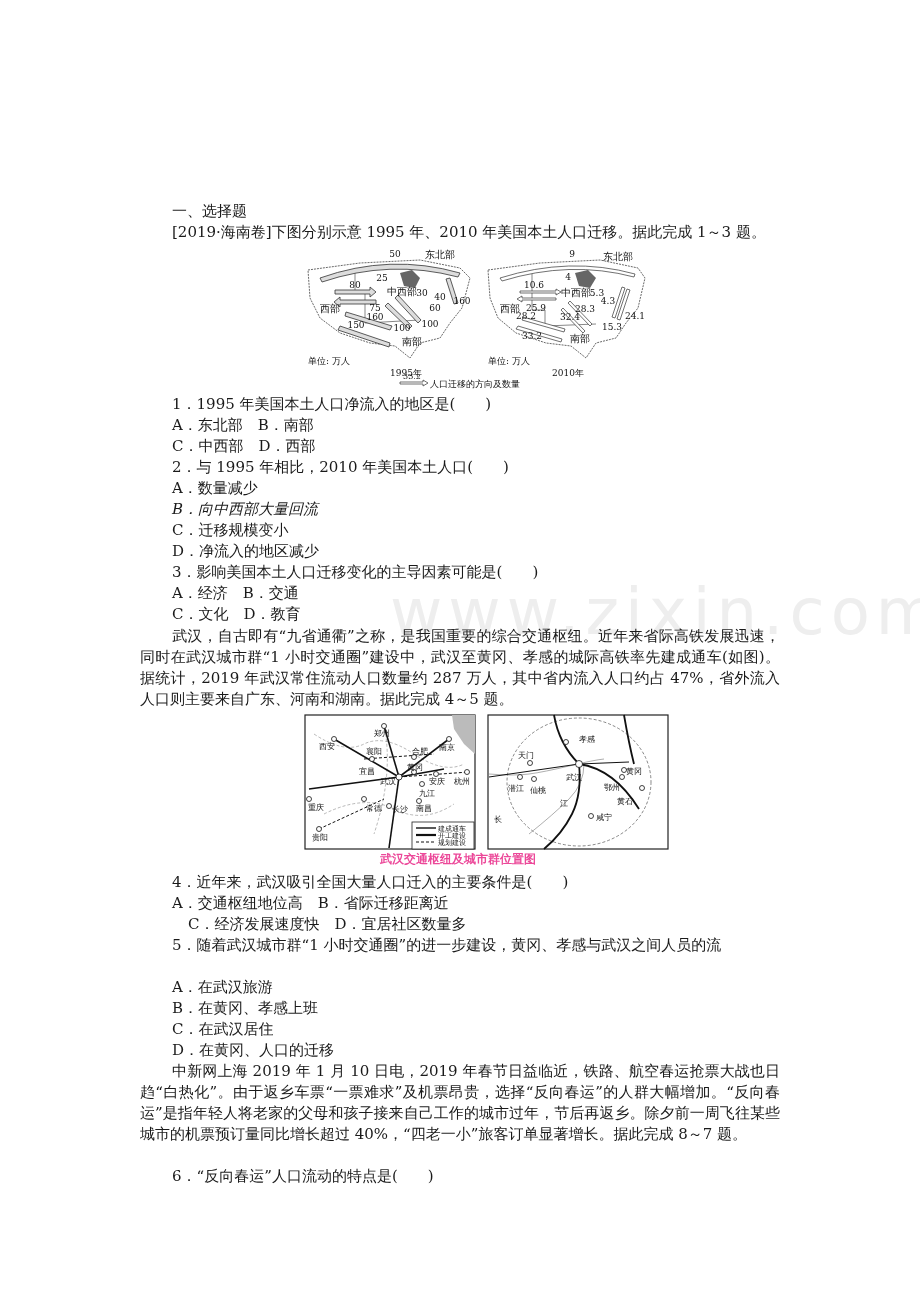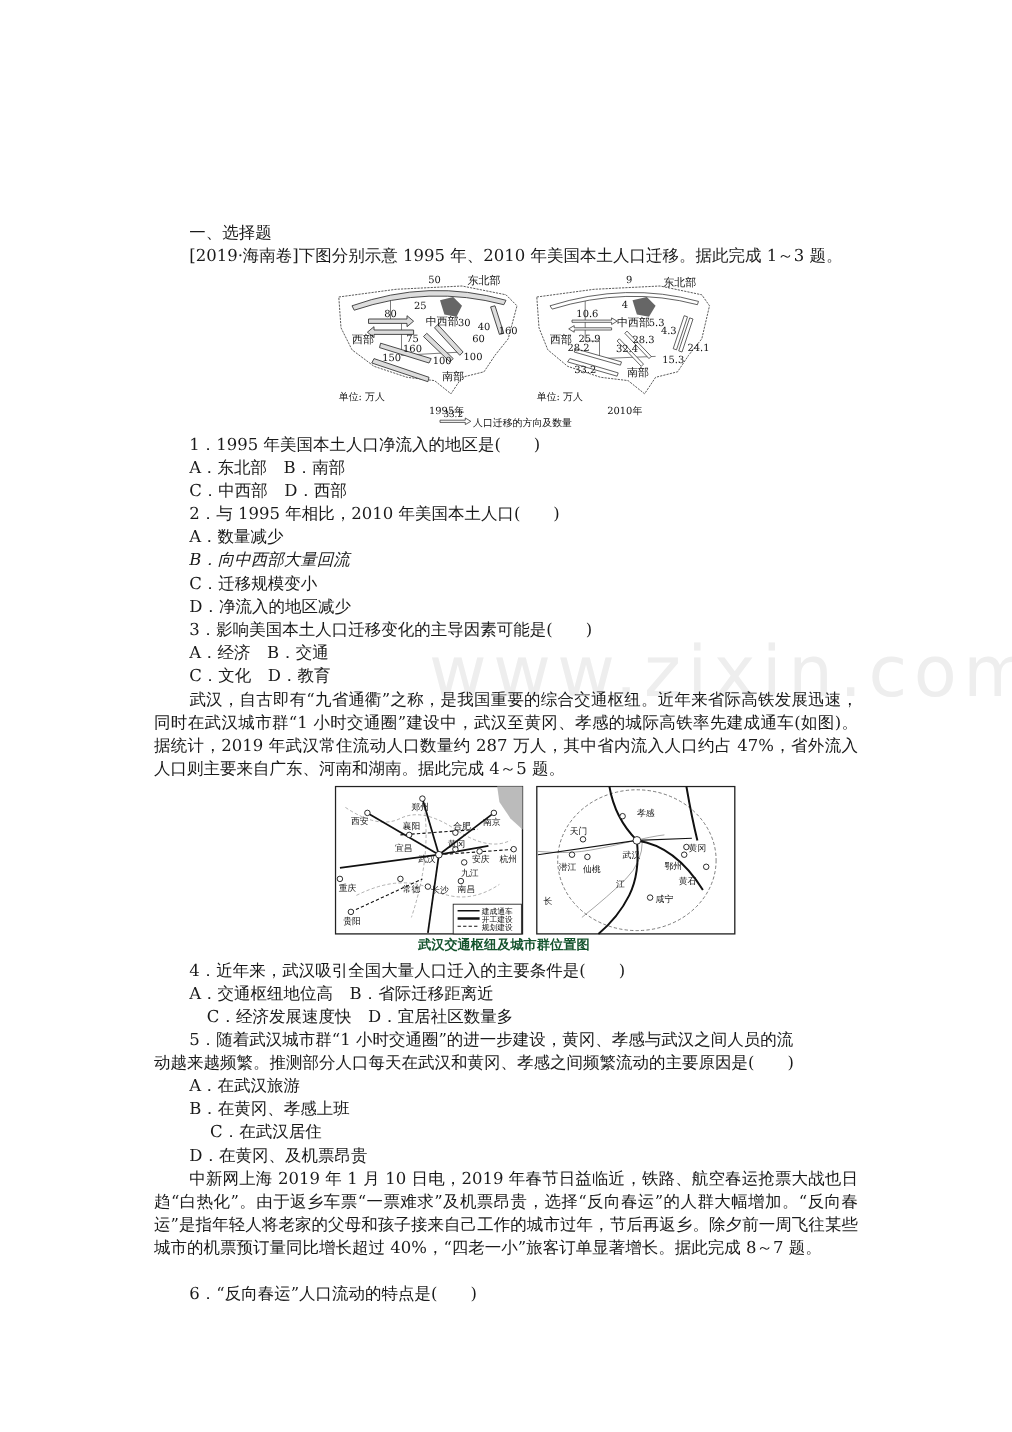--- a/index.html
+++ b/index.html
@@ -8,21 +8,21 @@
   .page { position: absolute; left: 0; top: 0; width: 920px; height: 1302px; }
   .title { position: absolute; left: 140px; top: 142px; font-family: "DejaVu Sans", "Liberation Sans", sans-serif;
            font-weight: bold; font-size: 24px; letter-spacing: 0px; color: #111; white-space: nowrap; }
   .title .gap { display: inline-block; width: 26px; }
   .line { position: absolute; font-size: 15px; line-height: 21px; white-space: nowrap; color: #1a1a1a; }
   .para { position: absolute; left: 140px; width: 640px; font-size: 15px; line-height: 21px; color: #1a1a1a;
           text-align: justify; }
   .para .indent { display: inline-block; width: 32px; }
   .fig { position: absolute; }
   .cap { position: absolute; font-size: 12px; font-weight: bold; white-space: nowrap;
-         font-family: "DejaVu Sans", "Liberation Sans", sans-serif; color: #14532d; text-align: center; }
+         font-family: "DejaVu Sans", "Liberation Sans", sans-serif; color: #ec4899; text-align: center; }
   .watermark { position: absolute; left: 390px; top: 575px; font-size: 64px; color: #eeeeee;
                font-family: "DejaVu Sans", "Liberation Sans", sans-serif; letter-spacing: 6px; z-index: 0; }
   svg text { font-family: "DejaVu Serif", "Liberation Serif", serif; }
 </style>
 </head>
 <body>
 
 <div class="page">
 
   <div class="watermark">www.zixin.com.cn</div>
@@ -257,23 +257,22 @@
         <text x="190" y="108">长</text>
       </g>
     </svg>
   </div>
   <div class="cap" style="left:380px; top:851px;">武汉交通枢纽及城市群位置图</div>
 
   <div class="line" style="left:172px; top:872px;">4．近年来，武汉吸引全国大量人口迁入的主要条件是(　　)</div>
   <div class="line" style="left:172px; top:893px;">A．交通枢纽地位高　B．省际迁移距离近</div>
   <div class="line" style="left:188px; top:914px;">C．经济发展速度快　D．宜居社区数量多</div>
   <div class="line" style="left:172px; top:935px;">5．随着武汉城市群“1 小时交通圈”的进一步建设，黄冈、孝感与武汉之间人员的流</div>
-  <div class="line" style="left:140px; top:956px;">动越来越频繁。推测部分人口每天在武汉和黄冈、孝感之间频繁流动的主要原因是(　　)</div>
   <div class="line" style="left:172px; top:977px;">A．在武汉旅游</div>
   <div class="line" style="left:172px; top:998px;">B．在黄冈、孝感上班</div>
-  <div class="line" style="left:172px; top:1019px;margin-left:19px;">C．在武汉居住</div>
-  <div class="line" style="left:172px; top:1040px;">D．在黄冈、及机票昂贵</div>
+  <div class="line" style="left:172px; top:1019px;">C．在武汉居住</div>
+  <div class="line" style="left:172px; top:1040px;">D．在黄冈、人口的迁移</div>
 
   <div class="para" style="top:1061px;"><span class="indent"></span><span>中新网上海 2019 年 1 月 10 日电，2019 年春节日益临近，铁路、航空春运抢票大战也日趋“白热化”。由于返乡车票“一票难求”及机票昂贵，选择“反向春运”的人群大幅增加。“反向春运”是指年轻人将老家的父母和孩子接来自己工作的城市过年，节后再返乡。除夕前一周飞往某些城市的机票预订量同比增长超过 40%，“四老一小”旅客订单显著增长。据此完成 8～7 题。</span></div>
 
   <div class="line" style="left:172px; top:1166px;">6．“反向春运”人口流动的特点是(　　)</div>
 
 </div>
 
 </body></html>

